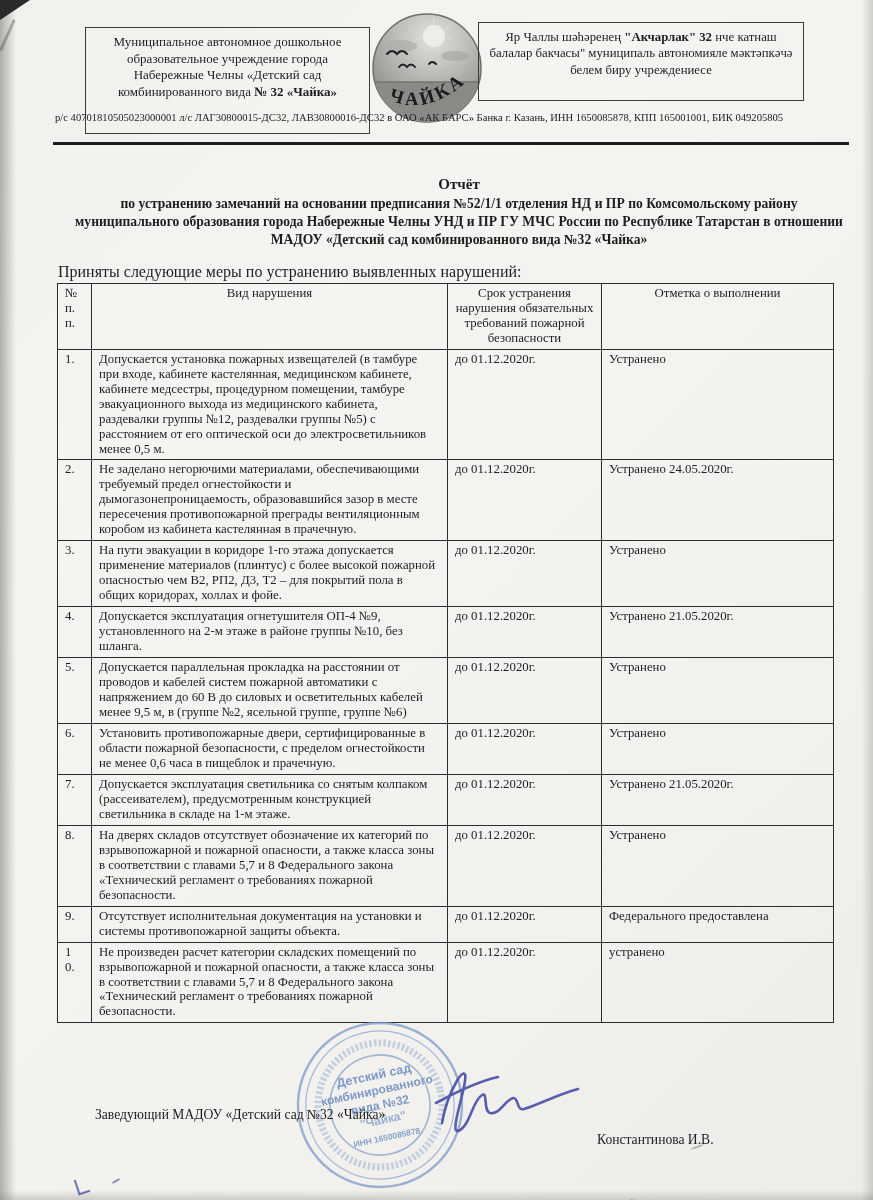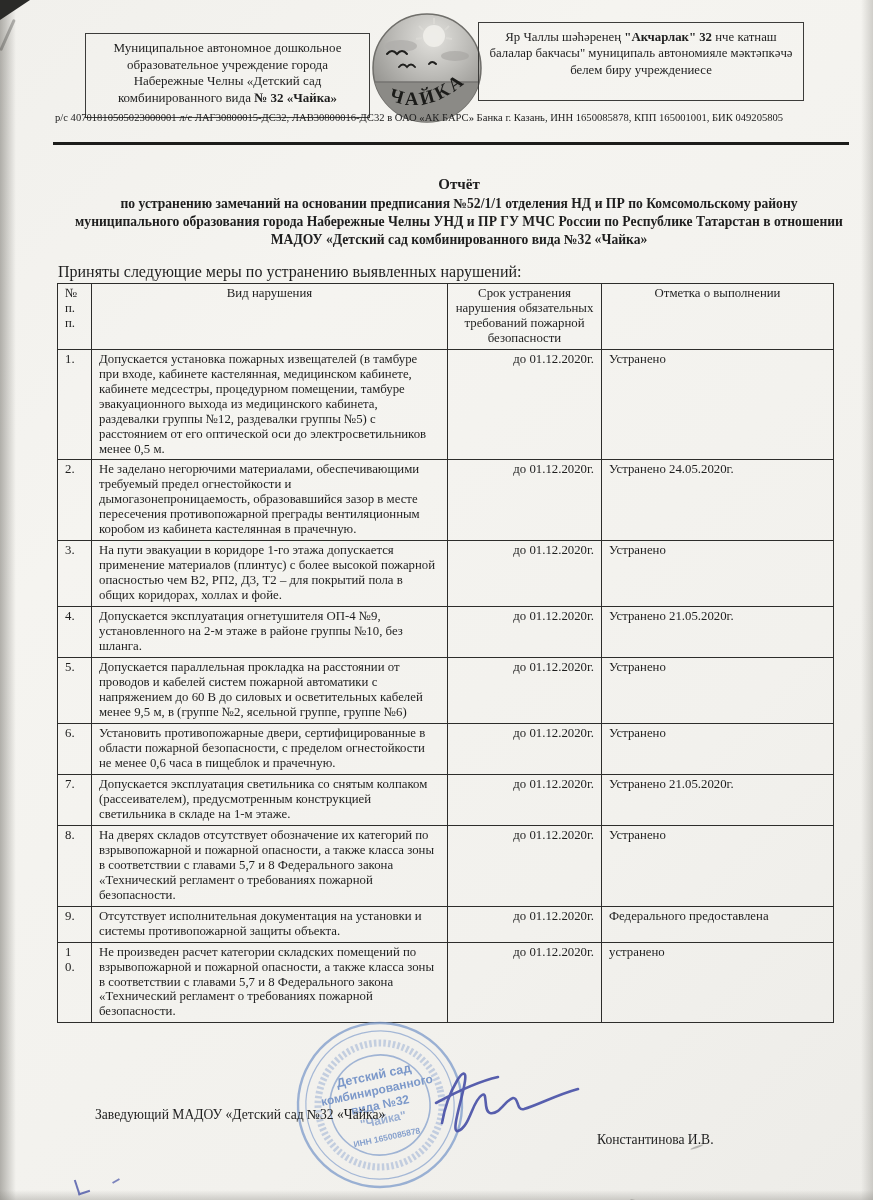--- a/index.html
+++ b/index.html
@@ -15,21 +15,21 @@
   .edge-bottom{position:absolute;left:0;bottom:0;width:100%;height:10px;background:linear-gradient(0deg,rgba(120,118,112,.30),rgba(120,118,112,0));}
   .corner-wedge{position:absolute;left:0;top:0;width:0;height:0;border-top:20px solid #2a2a28;border-right:30px solid transparent;}
   .corner-streak{position:absolute;left:6px;top:18px;width:3px;height:34px;background:rgba(60,60,58,.35);transform:rotate(24deg);border-radius:2px;}
   .pen-mark1{position:absolute;left:76px;top:1178px;width:10px;height:14px;border-left:2px solid #4a55a8;border-bottom:2px solid #4a55a8;transform:rotate(-18deg);opacity:.8;}
   .pen-mark2{position:absolute;left:112px;top:1180px;width:8px;height:2px;background:#4a55a8;transform:rotate(-30deg);opacity:.7;}
   .speck{position:absolute;background:rgba(90,90,88,.4);border-radius:50%;}
 
   
   .letterhead{position:relative;height:152px;}
   .org-box{position:absolute;border:1px solid #3c3c3a;text-align:center;font-size:13px;line-height:1.28;padding:6px 8px;box-sizing:border-box;}
-  .org-box-left{left:85px;top:33px;width:285px;height:85px;}
+  .org-box-left{left:85px;top:27px;width:285px;height:107px;}
   .org-box-right{left:478px;top:22px;width:326px;height:79px;font-size:12.8px;}
   .org-bold{font-weight:bold;}
   .logo-wrap{position:absolute;left:371px;top:12px;width:112px;height:112px;}
   .addr{position:absolute;left:55px;top:111px;width:794px;font-size:10.6px;line-height:1.3;color:#222;}
   .addr .email{text-decoration:underline;}
   .rule{position:absolute;left:53px;top:142px;width:796px;height:3px;background:#1c1c1a;}
 
   
   .title-block{padding-top:24px;text-align:center;padding-left:45px;}
   .doc-title{font-size:15px;font-weight:bold;}
@@ -41,21 +41,21 @@
   table.report col.c-num{width:34px;}
   table.report col.c-viol{width:356px;}
   table.report col.c-term{width:154px;}
   table.report col.c-mark{width:232px;}
   table.report th,table.report td{border:1.4px solid #2d2d2b;vertical-align:top;padding:2px 7px 3px 7px;font-size:12.8px;line-height:1.17;}
   th.h-num{font-weight:normal;text-align:left;white-space:pre-line;font-size:12.8px;padding-left:6px;}
   th.h-viol{font-weight:normal;font-size:13.4px;text-align:center;padding-top:4px;}
   th.h-term{font-weight:normal;font-size:10.8px;text-align:center;line-height:1.25;padding-top:4px;}
   th.h-mark{font-weight:normal;font-size:13.4px;text-align:center;padding-top:3px;}
   td.cell-num{padding-left:5px;white-space:pre-line;}
-  td.cell-term{text-align:right;}
+  td.cell-term{text-align:left;}
   td.cell-mark{padding-left:9px;}
 
   
   .footer{position:relative;height:140px;}
   .sign-label{position:absolute;left:95px;top:84px;font-size:13.6px;}
   .sign-name{position:absolute;left:597px;top:76px;font-size:13.6px;margin-top:33px;}
   .stamp{position:absolute;left:292px;top:-6px;width:176px;height:176px;opacity:.9;}
   .signature{position:absolute;left:428px;top:28px;width:160px;height:95px;}
 </style>
 </head>

